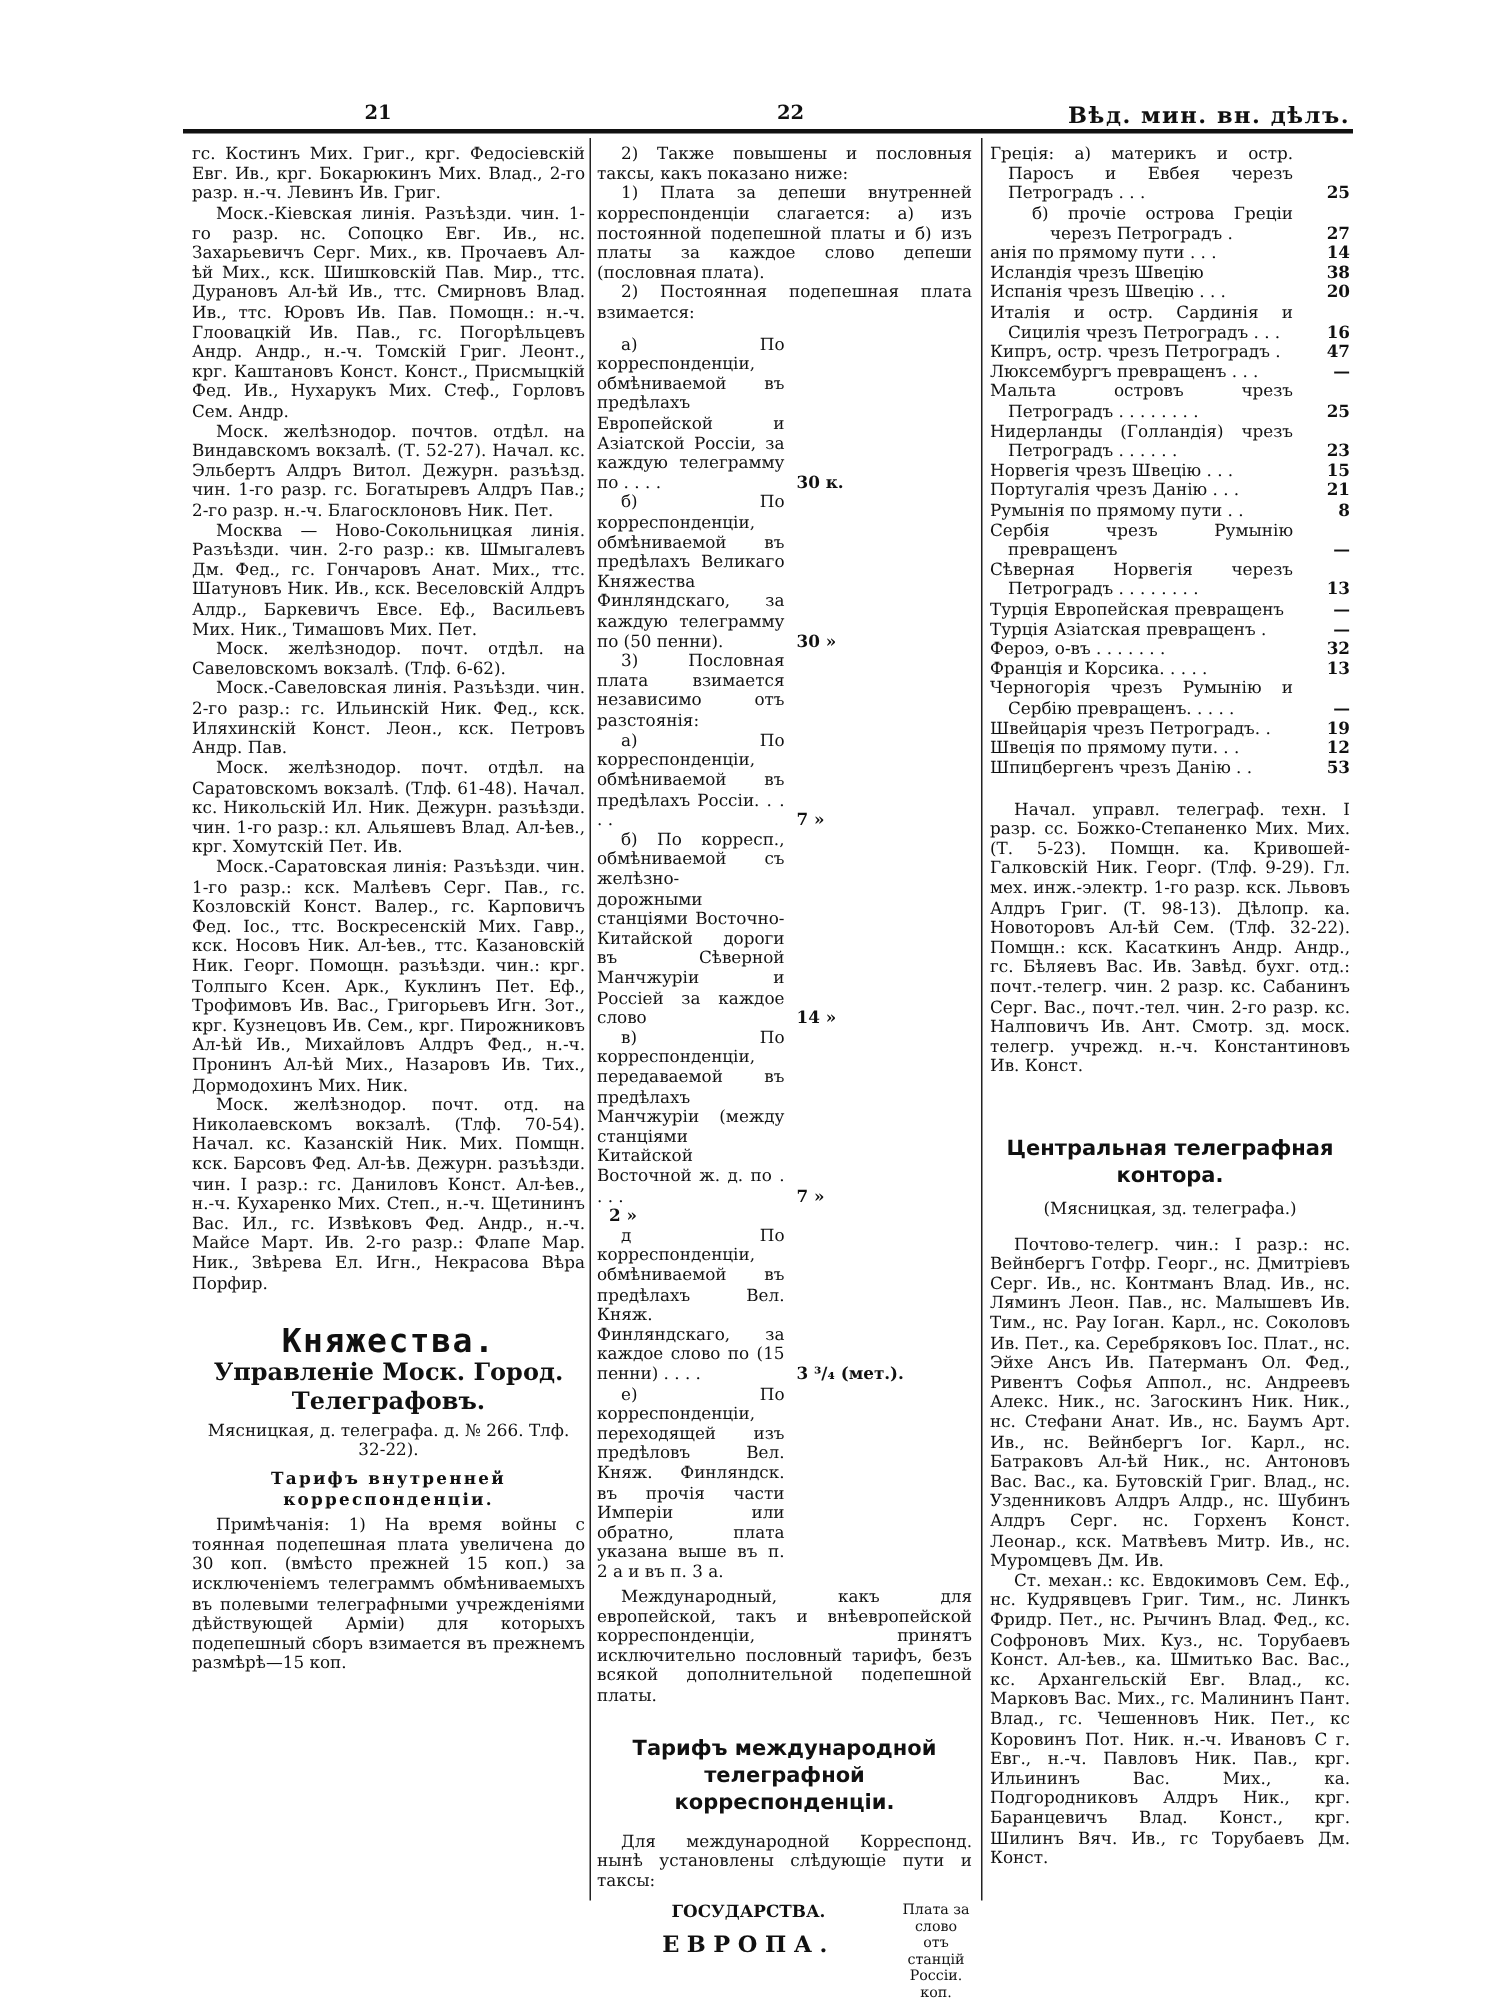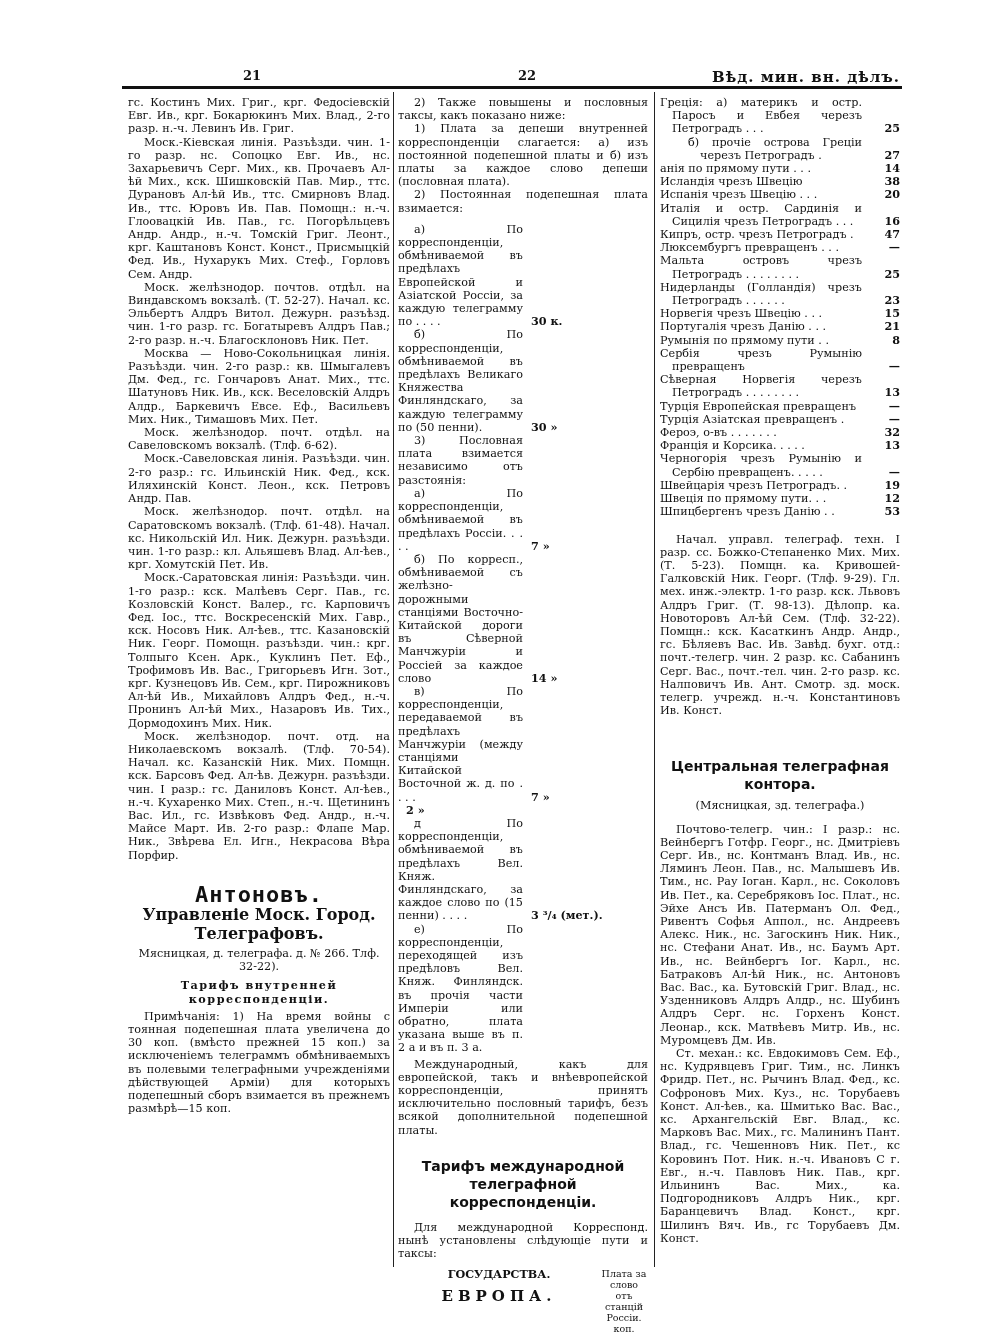--- a/index.html
+++ b/index.html
@@ -51,21 +51,21 @@
 <div class="col c1">
   <p>гс. Костинъ Мих. Григ., крг. Федосіевскій Евг. Ив., крг. Бокарюкинъ Мих. Влад., 2-го разр. н.-ч. Левинъ Ив. Григ.</p>
   <p class="ind">Моск.-Кіевская линія. Разъѣзди. чин. 1-го разр. нс. Сопоцко Евг. Ив., нс. Захарьевичъ Серг. Мих., кв. Прочаевъ Ал-ѣй Мих., кск. Шишковскій Пав. Мир., ттс. Дурановъ Ал-ѣй Ив., ттс. Смирновъ Влад. Ив., ттс. Юровъ Ив. Пав. Помощн.: н.-ч. Глоовацкій Ив. Пав., гс. Погорѣльцевъ Андр. Андр., н.-ч. Томскій Григ. Леонт., крг. Каштановъ Конст. Конст., Присмыцкій Фед. Ив., Нухарукъ Мих. Стеф., Горловъ Сем. Андр.</p>
   <p class="ind">Моск. желѣзнодор. почтов. отдѣл. на Виндавскомъ вокзалѣ. (Т. 52-27). Начал. кс. Эльбертъ Алдръ Витол. Дежурн. разъѣзд. чин. 1-го разр. гс. Богатыревъ Алдръ Пав.; 2-го разр. н.-ч. Благосклоновъ Ник. Пет.</p>
   <p class="ind">Москва — Ново-Сокольницкая линія. Разъѣзди. чин. 2-го разр.: кв. Шмыгалевъ Дм. Фед., гс. Гончаровъ Анат. Мих., ттс. Шатуновъ Ник. Ив., кск. Веселовскій Алдръ Алдр., Баркевичъ Евсе. Еф., Васильевъ Мих. Ник., Тимашовъ Мих. Пет.</p>
   <p class="ind">Моск. желѣзнодор. почт. отдѣл. на Савеловскомъ вокзалѣ. (Тлф. 6-62).</p>
   <p class="ind">Моск.-Савеловская линія. Разъѣзди. чин. 2-го разр.: гс. Ильинскій Ник. Фед., кск. Иляхинскій Конст. Леон., кск. Петровъ Андр. Пав.</p>
   <p class="ind">Моск. желѣзнодор. почт. отдѣл. на Саратовскомъ вокзалѣ. (Тлф. 61-48). Начал. кс. Никольскій Ил. Ник. Дежурн. разъѣзди. чин. 1-го разр.: кл. Альяшевъ Влад. Ал-ѣев., крг. Хомутскій Пет. Ив.</p>
   <p class="ind">Моск.-Саратовская линія: Разъѣзди. чин. 1-го разр.: кск. Малѣевъ Серг. Пав., гс. Козловскій Конст. Валер., гс. Карповичъ Фед. Іос., ттс. Воскресенскій Мих. Гавр., кск. Носовъ Ник. Ал-ѣев., ттс. Казановскій Ник. Георг. Помощн. разъѣзди. чин.: крг. Толпыго Ксен. Арк., Куклинъ Пет. Еф., Трофимовъ Ив. Вас., Григорьевъ Игн. Зот., крг. Кузнецовъ Ив. Сем., крг. Пирожниковъ Ал-ѣй Ив., Михайловъ Алдръ Фед., н.-ч. Пронинъ Ал-ѣй Мих., Назаровъ Ив. Тих., Дормодохинъ Мих. Ник.</p>
   <p class="ind">Моск. желѣзнодор. почт. отд. на Николаевскомъ вокзалѣ. (Тлф. 70-54). Начал. кс. Казанскій Ник. Мих. Помщн. кск. Барсовъ Фед. Ал-ѣв. Дежурн. разъѣзди. чин. I разр.: гс. Даниловъ Конст. Ал-ѣев., н.-ч. Кухаренко Мих. Степ., н.-ч. Щетининъ Вас. Ил., гс. Извѣковъ Фед. Андр., н.-ч. Майсе Март. Ив. 2-го разр.: Флапе Мар. Ник., Звѣрева Ел. Игн., Некрасова Вѣра Порфир.</p>
-  <div class="h-big">Антоновъ.</div>
+  <div class="h-big">Княжества.</div>
   <div class="h-mid">Управленіе Моск. Город. Телеграфовъ.</div>
   <p class="center" style="margin-top:4px">Мясницкая, д. телеграфа. д. № 266. Тлф. 32-22).</p>
   <p class="center sp" style="margin-top:6px;font-weight:bold">Тарифъ внутренней корреспонденціи.</p>
   <p class="ind" style="margin-top:4px">Примѣчанія: 1) На время войны с тоянная подепешная плата увеличена до 30 коп. (вмѣсто прежней 15 коп.) за исключеніемъ телеграммъ обмѣниваемыхъ въ полевыми телеграфными учрежденіями дѣйствующей Арміи) для которыхъ подепешный сборъ взимается въ прежнемъ размѣрѣ—15 коп.</p>
 </div>
 
 <div class="col c2">
   <p class="ind">2) Также повышены и пословныя таксы, какъ показано ниже:</p>
   <p class="ind">1) Плата за депеши внутренней корреспонденціи слагается: а) изъ постоянной подепешной платы и б) изъ платы за каждое слово депеши (пословная плата).</p>
   <p class="ind">2) Постоянная подепешная плата взимается:</p>

